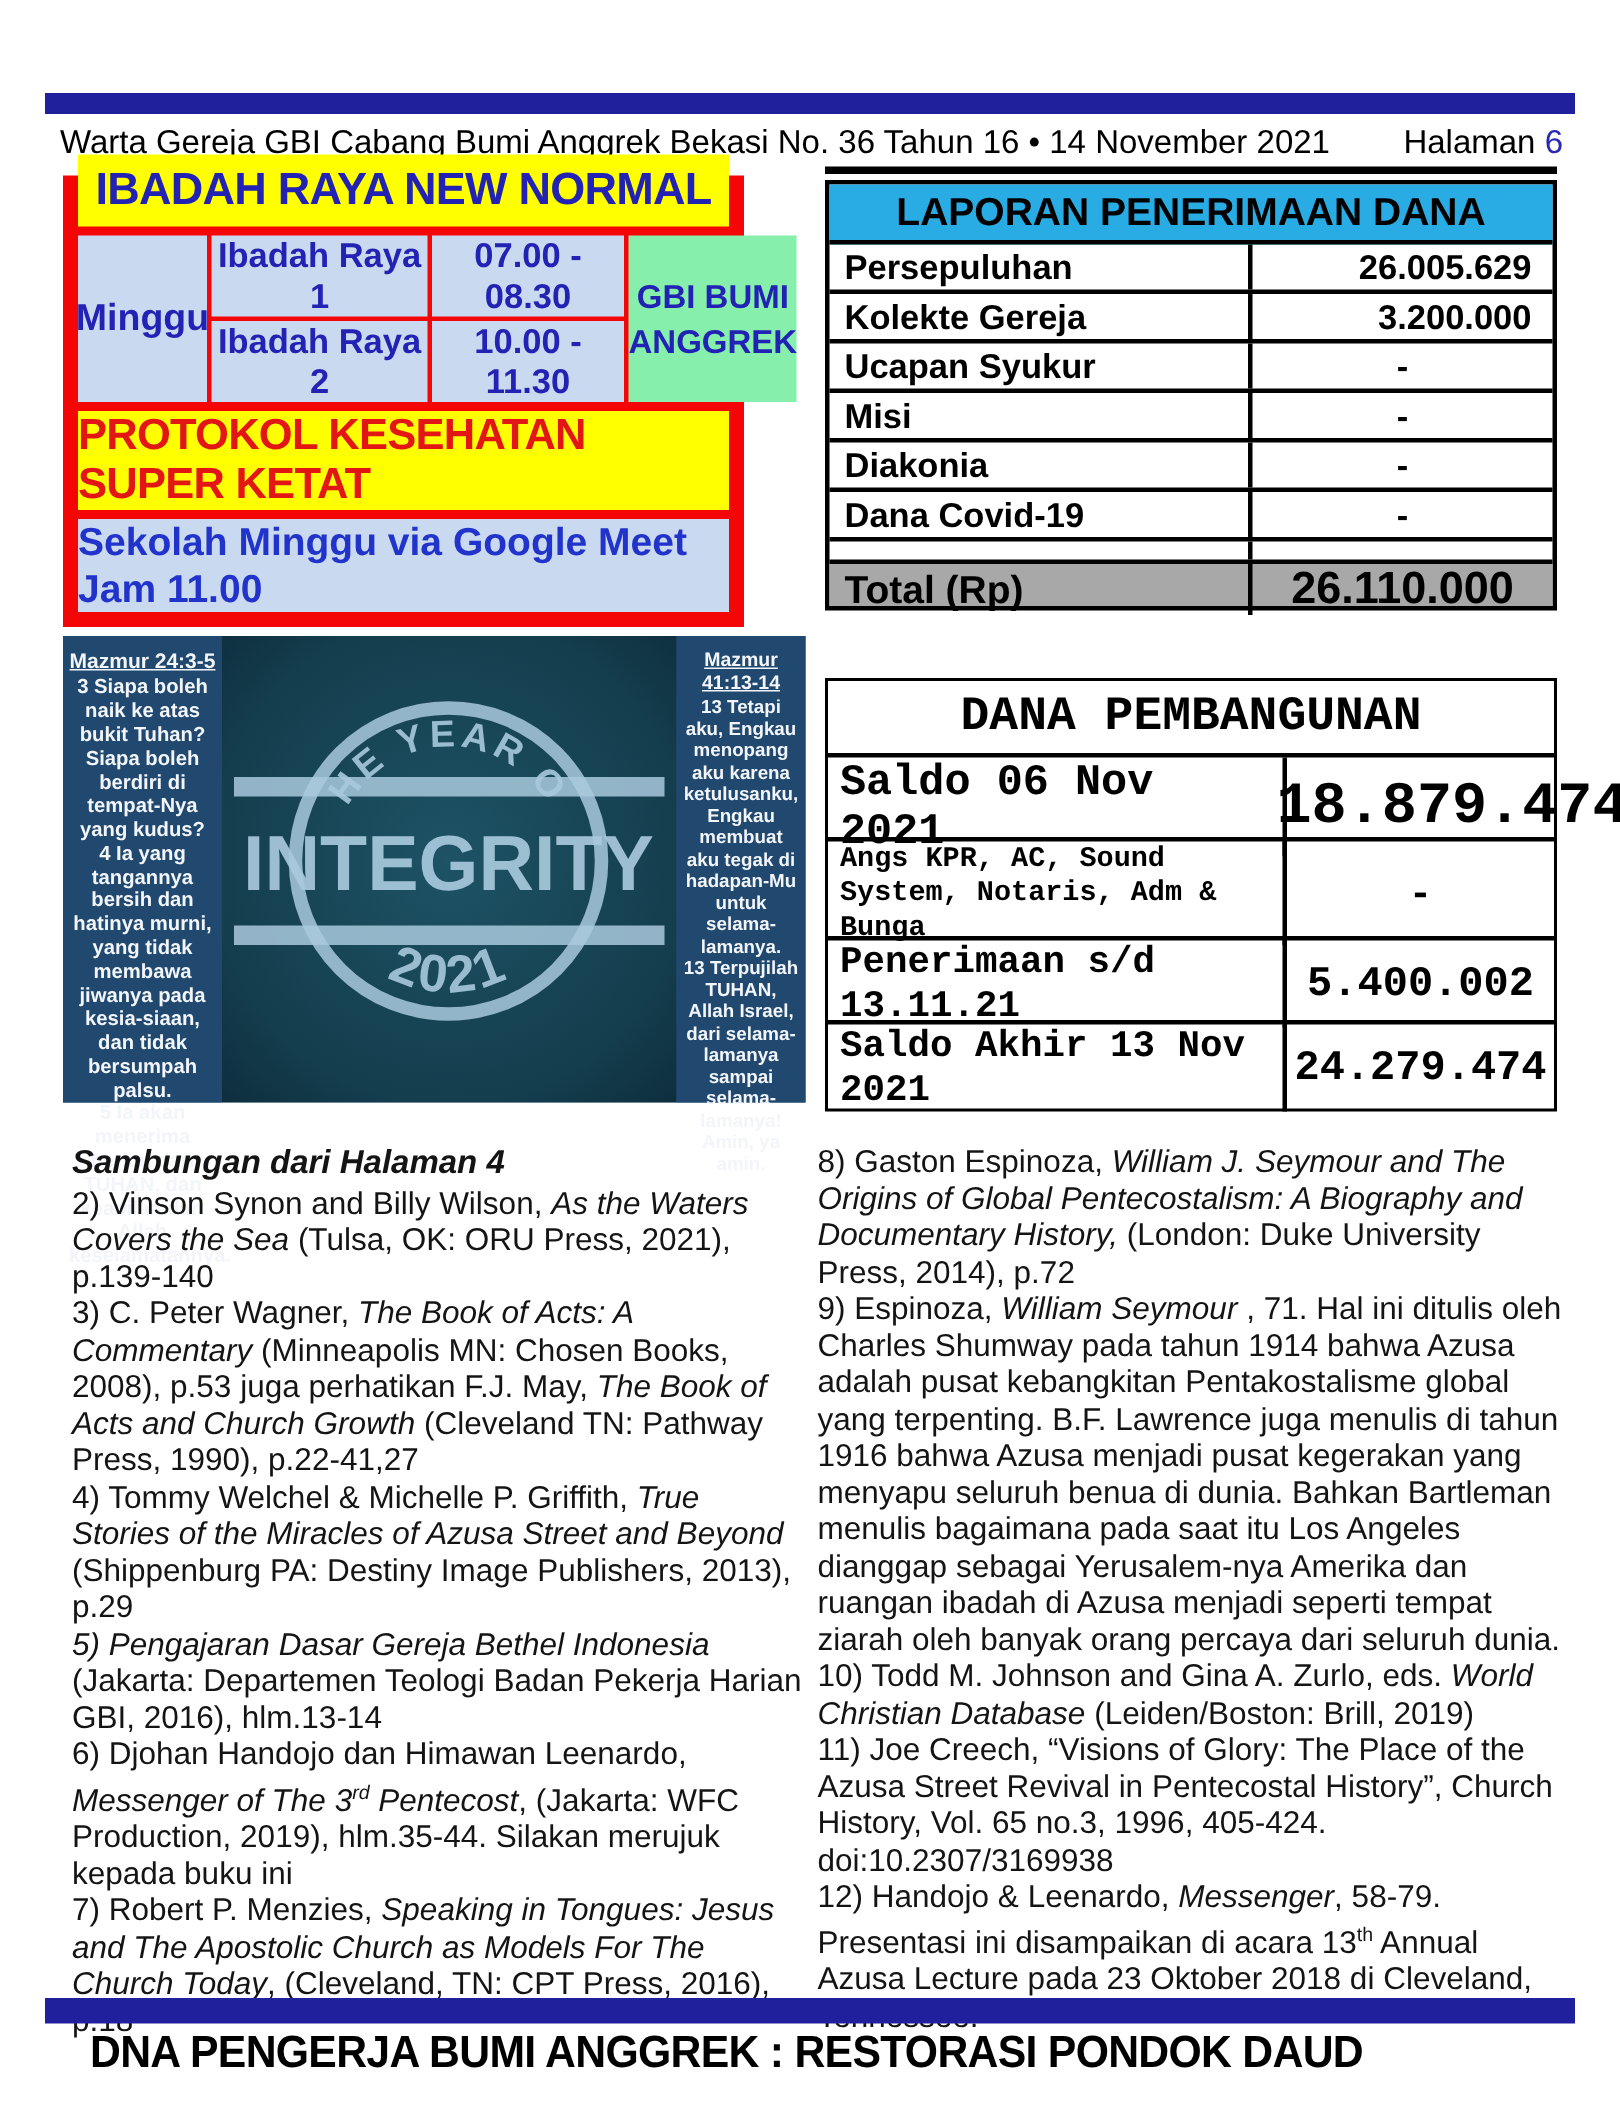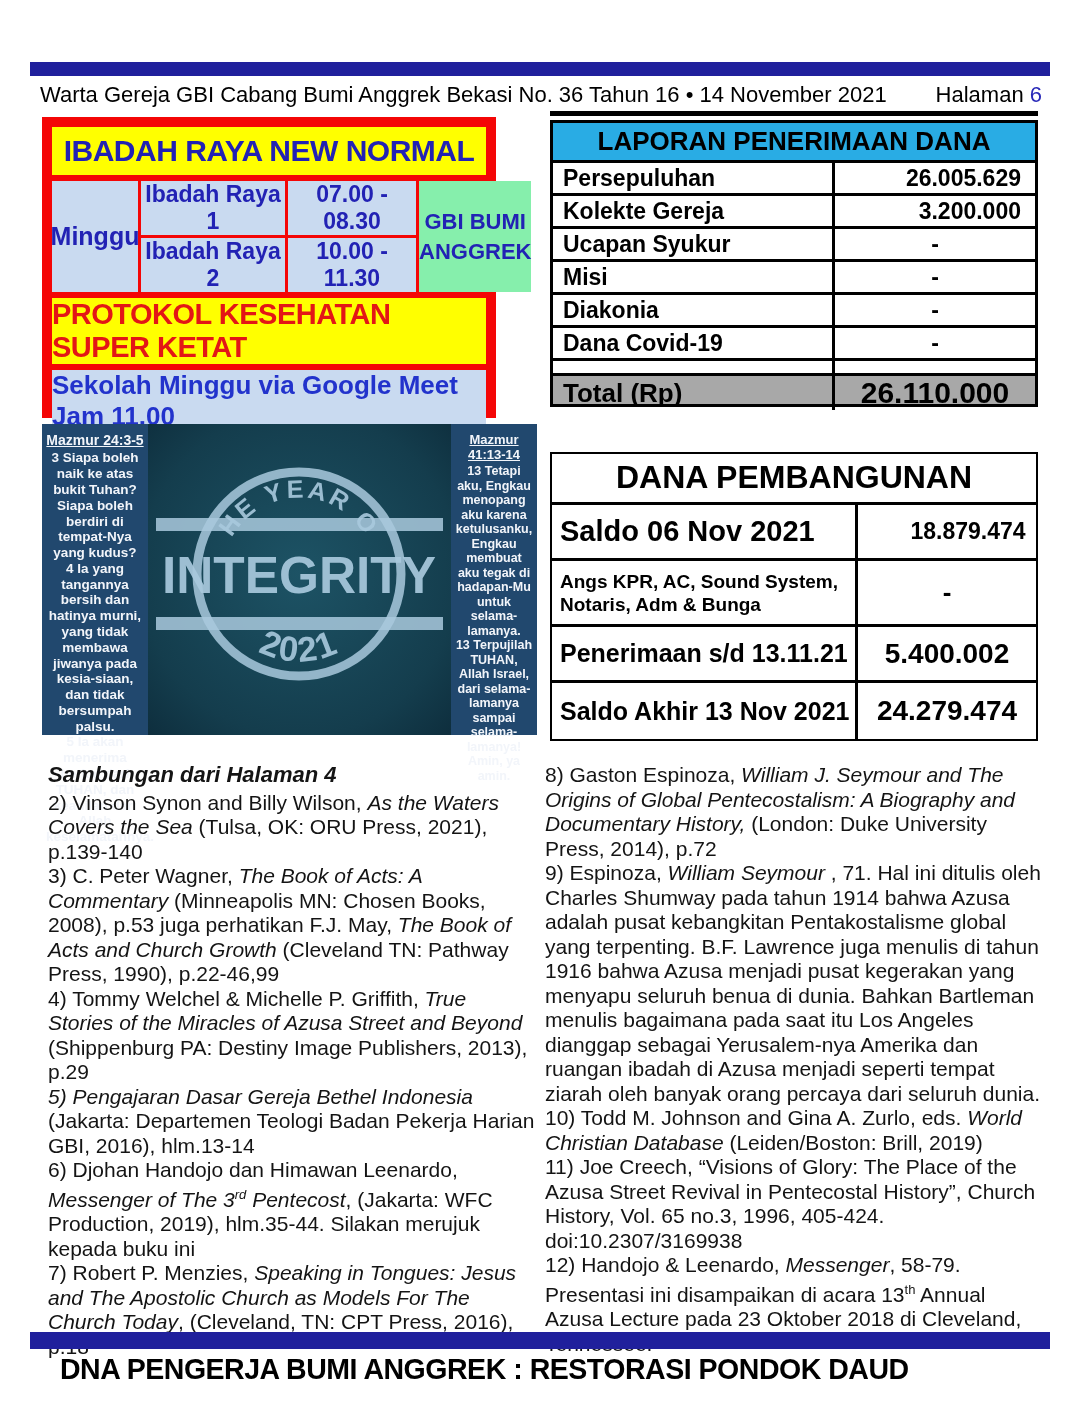--- a/index.html
+++ b/index.html
@@ -6,21 +6,21 @@
   html,body { background:#ffffff; }
   body { font-family:"Liberation Sans", sans-serif; }
   .page { position:relative; width:1080px; height:1408px; background:#fff; overflow:hidden; }
 
   
   .top-bar { position:absolute; left:30px; top:62px; width:1020px; height:14px; background:#20209c; }
   .header-line { position:absolute; left:40px; top:82px; width:1002px; display:flex; justify-content:space-between; font-size:22px; color:#000; }
   .page-num { color:#2929b8; }
 
   
-  .promo { position:absolute; left:42px; top:117px; width:454px; height:301px; background:#f40606; padding:10px; display:flex; flex-direction:column; }
+  .promo { position:absolute; left:42px; top:117px; width:454px; height:301px; background:#f40606; padding:10px; display:flex; flex-direction:column;justify-content:flex-end; }
   .promo-title { background:#ffff00; color:#2222b4; font-weight:bold; font-size:30px; letter-spacing:-0.5px; flex:0 0 48px; display:flex; align-items:center; justify-content:center; }
   .schedule { flex:1; margin-top:6px; display:grid; grid-template-columns:86px 144px 128px 1fr; grid-template-rows:1fr 1fr; gap:3px; background:#f40606; }
   .schedule .cell { background:#c9daf0; color:#2222b4; font-weight:bold; display:flex; align-items:center; justify-content:center; text-align:center; }
   .schedule .day { grid-column:1; grid-row:1/3; font-size:25px; }
   .schedule .loc { grid-column:4; grid-row:1/3; background:#86efac; flex-direction:column; font-size:22px; line-height:1.35; }
   .schedule .svc { font-size:23px; }
   .promo-protocol { background:#ffff00; color:#e31616; font-weight:bold; font-size:29px; letter-spacing:-0.5px; margin-top:6px; flex:0 0 50px; display:flex; align-items:center; justify-content:center; }
   .promo-school { background:#c9daf0; color:#2233cc; font-weight:bold; font-size:26px; margin-top:6px; flex:0 0 48px; display:flex; align-items:center; justify-content:center; }
 
   
@@ -33,27 +33,27 @@
   .lap-row .lbl { font-weight:bold; font-size:23px; padding-left:10px; border-right:3px solid #000; display:flex; align-items:center; }
   .lap-row .val { font-weight:bold; font-size:23px; display:flex; align-items:center; justify-content:flex-end; padding-right:14px; }
   .lap-row .val.center { justify-content:center; padding-right:0; }
   .lap-spacer { display:grid; grid-template-columns:1fr 200px; height:15px; border-bottom:3px solid #000; }
   .lap-spacer div:first-child { border-right:3px solid #000; }
   .lap-total { display:grid; grid-template-columns:1fr 200px; background:#a8a8a8; height:28px; }
   .lap-total .lbl { font-weight:bold; font-size:26px; padding-left:10px; border-right:3px solid #000; display:flex; align-items:center; }
   .lap-total .val { font-weight:bold; font-size:30px; display:flex; align-items:center; justify-content:center; }
 
   
-  .dana { position:absolute; left:550px; top:452px; width:488px; border:2px solid #000; background:#fff; }
+  .dana { position:absolute; left:550px; top:452px; width:488px; border:2px solid #000; background:#fff;font-family:Liberation Mono, monospace; }
   .dana-title { font-size:32px; font-weight:bold; text-align:center; padding:5px 0 6px; border-bottom:3px solid #000; }
   .dana-row { display:grid; grid-template-columns:1fr 178px; border-bottom:3px solid #000; }
   .dana-row:last-child { border-bottom:none; }
   .dana-row .lbl { font-weight:bold; padding-left:8px; padding-right:4px; border-right:3px solid #000; display:flex; align-items:center; }
   .dana-row .val { font-weight:bold; display:flex; align-items:center; justify-content:center; }
-  .dana-row.lg { height:56px; } .dana-row.lg .lbl { font-size:29px; } .dana-row.lg .val { font-size:23px;padding-left:42px; }
+  .dana-row.lg { height:56px; } .dana-row.lg .lbl { font-size:29px; } .dana-row.lg .val { font-size:39px;padding-left:42px; }
   .dana-row.sm { height:66px; } .dana-row.sm .lbl { font-size:19px; line-height:23px; } .dana-row.sm .val { font-size:26px; }
   .dana-row.md { height:56px; } .dana-row.md .lbl { font-size:25px; } .dana-row.md .val { font-size:28px; }
 
   
   .banner { position:absolute; left:42px; top:424px; width:495px; height:311px; display:flex; background:#21486e; }
   .vpanel { background:#21486e; color:#f2f5fa; text-align:center; padding:8px 4px 6px; font-weight:bold; }
   .vpanel.left { width:106px; font-size:13.5px; line-height:1.17; }
   .vpanel.right { width:86px; font-size:12.5px; line-height:1.16; display:flex; flex-direction:column; align-items:center; }
   .vtitle { font-weight:bold; text-decoration:underline; margin-bottom:2px; }
   .vpanel.left .vtitle { font-size:14px; }
@@ -212,21 +212,21 @@
         <rect x="24.5" y="10" width="5" height="26" fill="#d41616"></rect>
         <rect x="16" y="18" width="22" height="5" fill="#d41616"></rect>
         <path d="M 22,27 q 5,-4 10,0 q -4,5 -10,0 Z" fill="#ffffff"></path>
       </svg>
     </div>
   </div>
 
   <div class="refs left">
       <p class="ref head"><span class="i b">Sambungan dari Halaman 4</span></p>
       <p class="ref"><span>2) Vinson Synon and Billy Wilson, </span><span class="i">As the Waters Covers the Sea</span><span> (Tulsa, OK: ORU Press, 2021), p.139-140</span></p>
-      <p class="ref"><span>3) C. Peter Wagner, </span><span class="i">The Book of Acts: A Commentary</span><span> (Minneapolis MN: Chosen Books, 2008), p.53 juga perhatikan F.J. May, </span><span class="i">The Book of Acts and Church Growth</span><span> (Cleveland TN: Pathway Press, 1990), p.22-46,99</span></p>
+      <p class="ref"><span>3) C. Peter Wagner, </span><span class="i">The Book of Acts: A Commentary</span><span> (Minneapolis MN: Chosen Books, 2008), p.53 juga perhatikan F.J. May, </span><span class="i">The Book of Acts and Church Growth</span><span> (Cleveland TN: Pathway Press, 1990), p.22-41,27</span></p>
       <p class="ref"><span>4) Tommy Welchel &amp; Michelle P. Griffith, </span><span class="i">True Stories of the Miracles of Azusa Street and Beyond</span><span> (Shippenburg PA: Destiny Image Publishers, 2013), p.29</span></p>
       <p class="ref"><span class="i">5) Pengajaran Dasar Gereja Bethel Indonesia</span><span> (Jakarta: Departemen Teologi Badan Pekerja Harian GBI, 2016), hlm.13-14</span></p>
       <p class="ref"><span>6) Djohan Handojo dan Himawan Leenardo, </span><span class="i">Messenger of The 3</span><span class="i sup">rd</span><span class="i"> Pentecost</span><span>, (Jakarta: WFC Production, 2019), hlm.35-44. Silakan merujuk kepada buku ini</span></p>
       <p class="ref"><span>7) Robert P. Menzies, </span><span class="i">Speaking in Tongues: Jesus and The Apostolic Church as Models For The Church Today</span><span>, (Cleveland, TN: CPT Press, 2016), p.18</span></p>
     </div>
   <div class="refs right">
       <p class="ref"><span>8) Gaston Espinoza, </span><span class="i">William J. Seymour and The Origins of Global Pentecostalism: A Biography and Documentary History,</span><span> (London: Duke University Press, 2014), p.72</span></p>
       <p class="ref"><span>9) Espinoza, </span><span class="i">William Seymour</span><span> , 71. Hal ini ditulis oleh Charles Shumway pada tahun 1914 bahwa Azusa adalah pusat kebangkitan Pentakostalisme global yang terpenting. B.F. Lawrence juga menulis di tahun 1916 bahwa Azusa menjadi pusat kegerakan yang menyapu seluruh benua di dunia. Bahkan Bartleman menulis bagaimana pada saat itu Los Angeles dianggap sebagai Yerusalem-nya Amerika dan ruangan ibadah di Azusa menjadi seperti tempat ziarah oleh banyak orang percaya dari seluruh dunia.</span></p>
       <p class="ref"><span>10) Todd M. Johnson and Gina A. Zurlo, eds. </span><span class="i">World Christian Database</span><span> (Leiden/Boston: Brill, 2019)</span></p>
       <p class="ref"><span>11) Joe Creech, “Visions of Glory: The Place of the Azusa Street Revival in Pentecostal History”, Church History, Vol. 65 no.3, 1996, 405-424. doi:10.2307/3169938</span></p>

